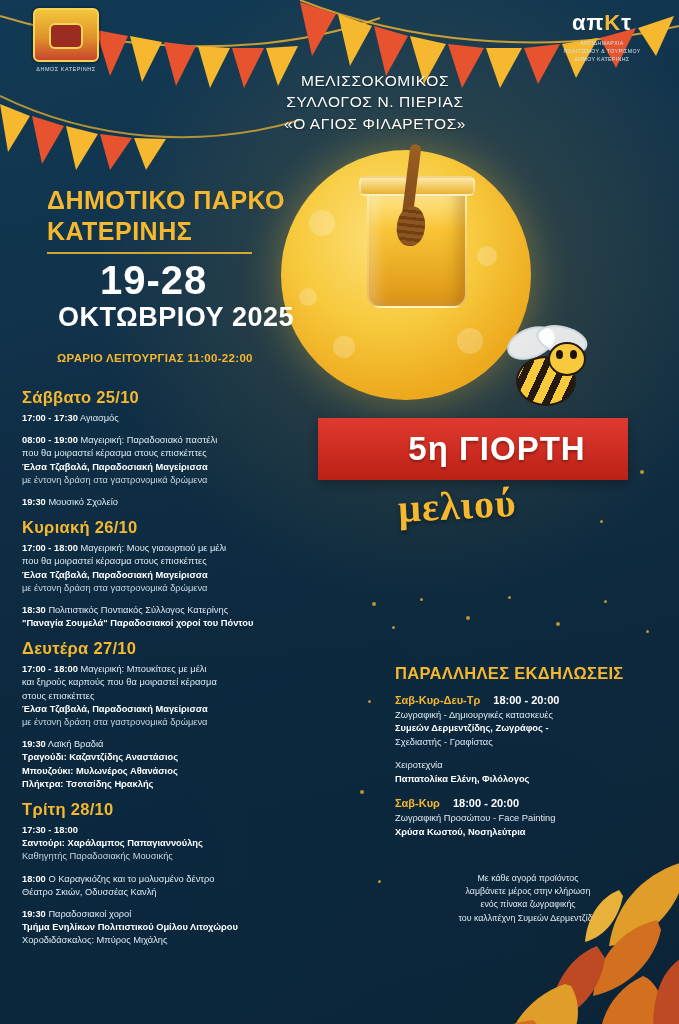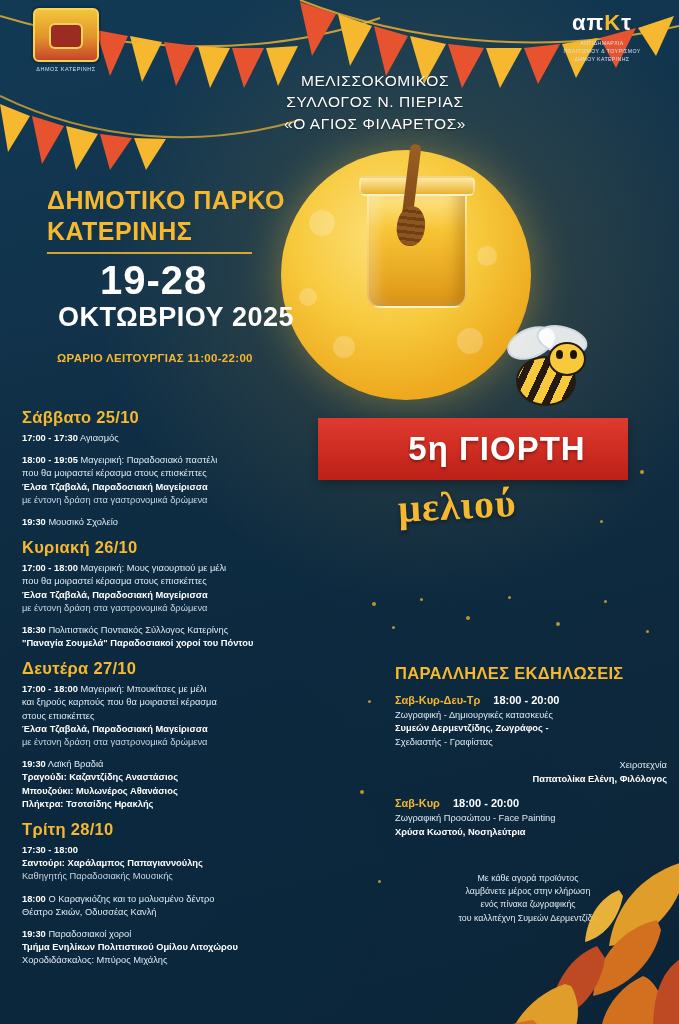--- a/index.html
+++ b/index.html
@@ -153,21 +153,21 @@
     position:absolute;left:58px;top:302px;
     color:#ffffff;font-size:27px;font-weight:bold;letter-spacing:.5px;
     font-family:"Liberation Sans", sans-serif;
   }
   .hours{
     position:absolute;left:57px;top:352px;
     color:#f5b82e;font-size:11.5px;font-weight:bold;letter-spacing:.3px;
     font-family:"Liberation Sans", sans-serif;
   }
   
-  .schedule{position:absolute;left:22px;top:388px;width:330px;margin-top:20px;}
+  .schedule{position:absolute;left:22px;top:388px;width:330px;}
   .day{margin-bottom:9px;}
   .day-title{
     color:#f5b82e;font-size:16.5px;font-weight:bold;margin-bottom:5px;letter-spacing:.3px;
     font-family:"Liberation Sans", sans-serif;
   }
   .ev{margin-bottom:9px;color:#dfeaf2;font-size:9.3px;line-height:1.42;
       font-family:"Liberation Sans", sans-serif;}
   .ev .line{display:block;}
   .ev .tm{color:#ffffff;font-weight:bold;}
   .ev .hl{color:#ffffff;font-weight:bold;}
@@ -177,21 +177,21 @@
     position:absolute;left:395px;top:664px;width:272px;
     font-family:"Liberation Sans", sans-serif;
   }
   .par-title{
     color:#f5b82e;font-size:16.5px;font-weight:bold;letter-spacing:.3px;margin-bottom:10px;
   }
   .par-block{margin-bottom:10px;color:#dfeaf2;font-size:9.3px;line-height:1.45;}
   .par-head{color:#f5b82e;font-weight:bold;font-size:11px;}
   .par-head .tm{color:#ffffff;margin-left:10px;}
   .par-block .nm{color:#ffffff;font-weight:bold;}
-  .par-center{text-align:right;}
+  .par-center{text-align:left;}
   .note{
     position:absolute;left:404px;top:872px;width:248px;text-align:center;
     color:#dfeaf2;font-size:8.8px;line-height:1.5;
     font-family:"Liberation Sans", sans-serif;
   }
   
   .leaf{position:absolute;}
 </style>
 </head>
 <body>
@@ -282,21 +282,21 @@
 
   <div class="schedule">
 
     <div class="day">
       <div class="day-title">Σάββατο 25/10</div>
       <div class="ev">
         <span class="line"><span class="tm">17:00 - 17:30</span>
         <span>Αγιασμός</span></span>
       </div>
       <div class="ev">
-        <span class="line"><span class="tm">18:00 - 19:05</span>
+        <span class="line"><span class="tm">08:00 - 19:00</span>
         <span>Μαγειρική: Παραδοσιακό παστέλι</span></span>
         <span class="line">που θα μοιραστεί κέρασμα στους επισκέπτες</span>
         <span class="line hl">Έλσα Τζαβαλά, Παραδοσιακή Μαγείρισσα</span>
         <span class="line soft">με έντονη δράση στα γαστρονομικά δρώμενα</span>
       </div>
       <div class="ev">
         <span class="line"><span class="tm">19:30</span>
         <span>Μουσικό Σχολείο</span></span>
       </div>
     </div>

